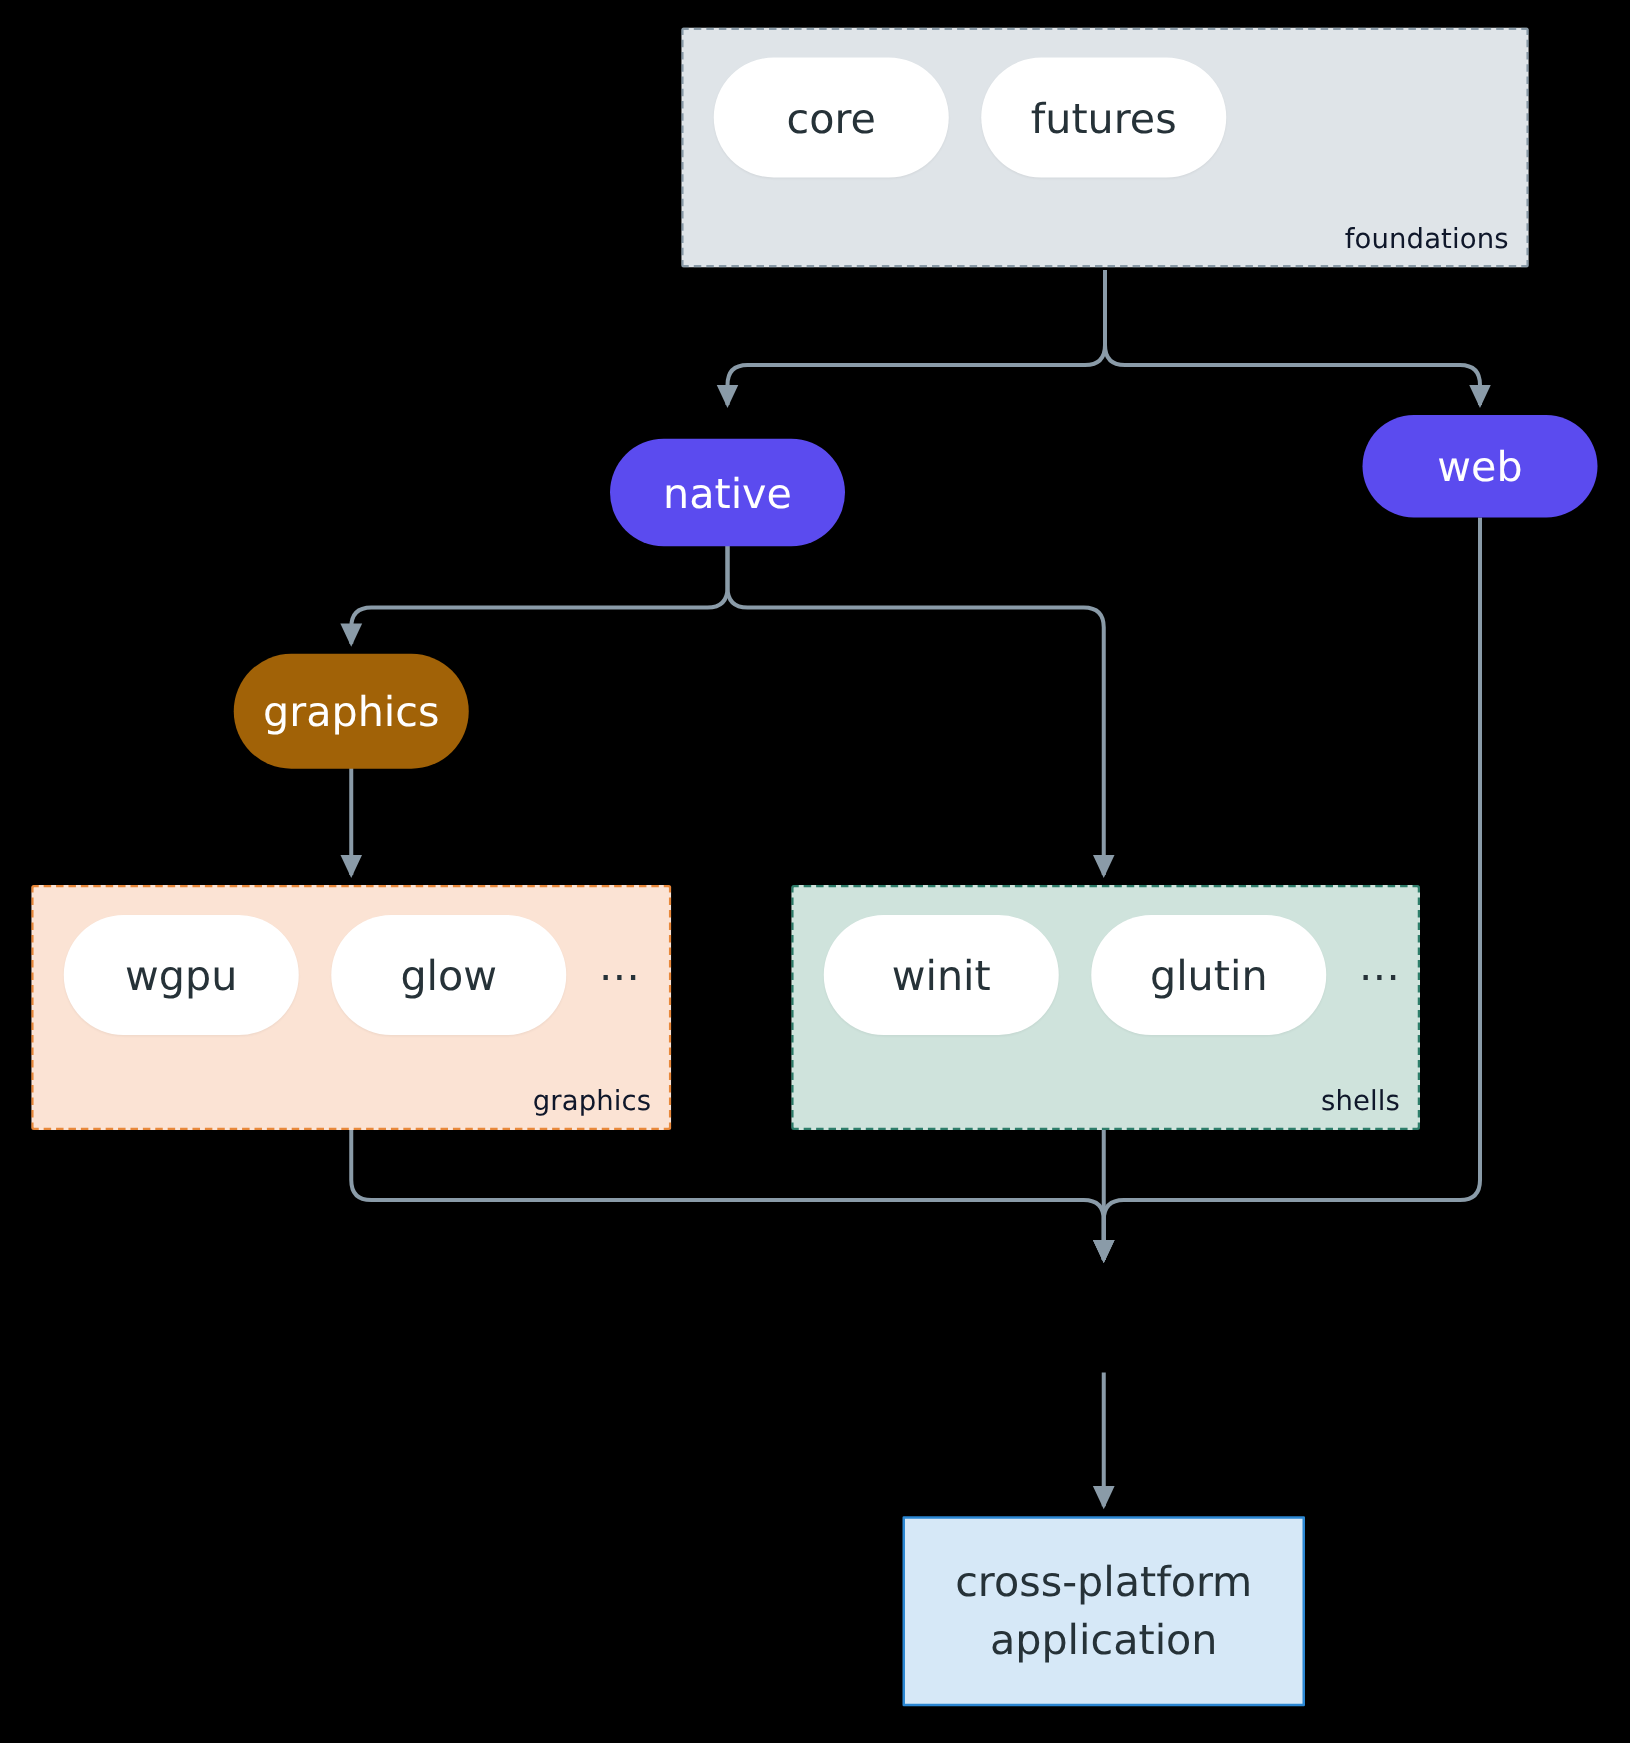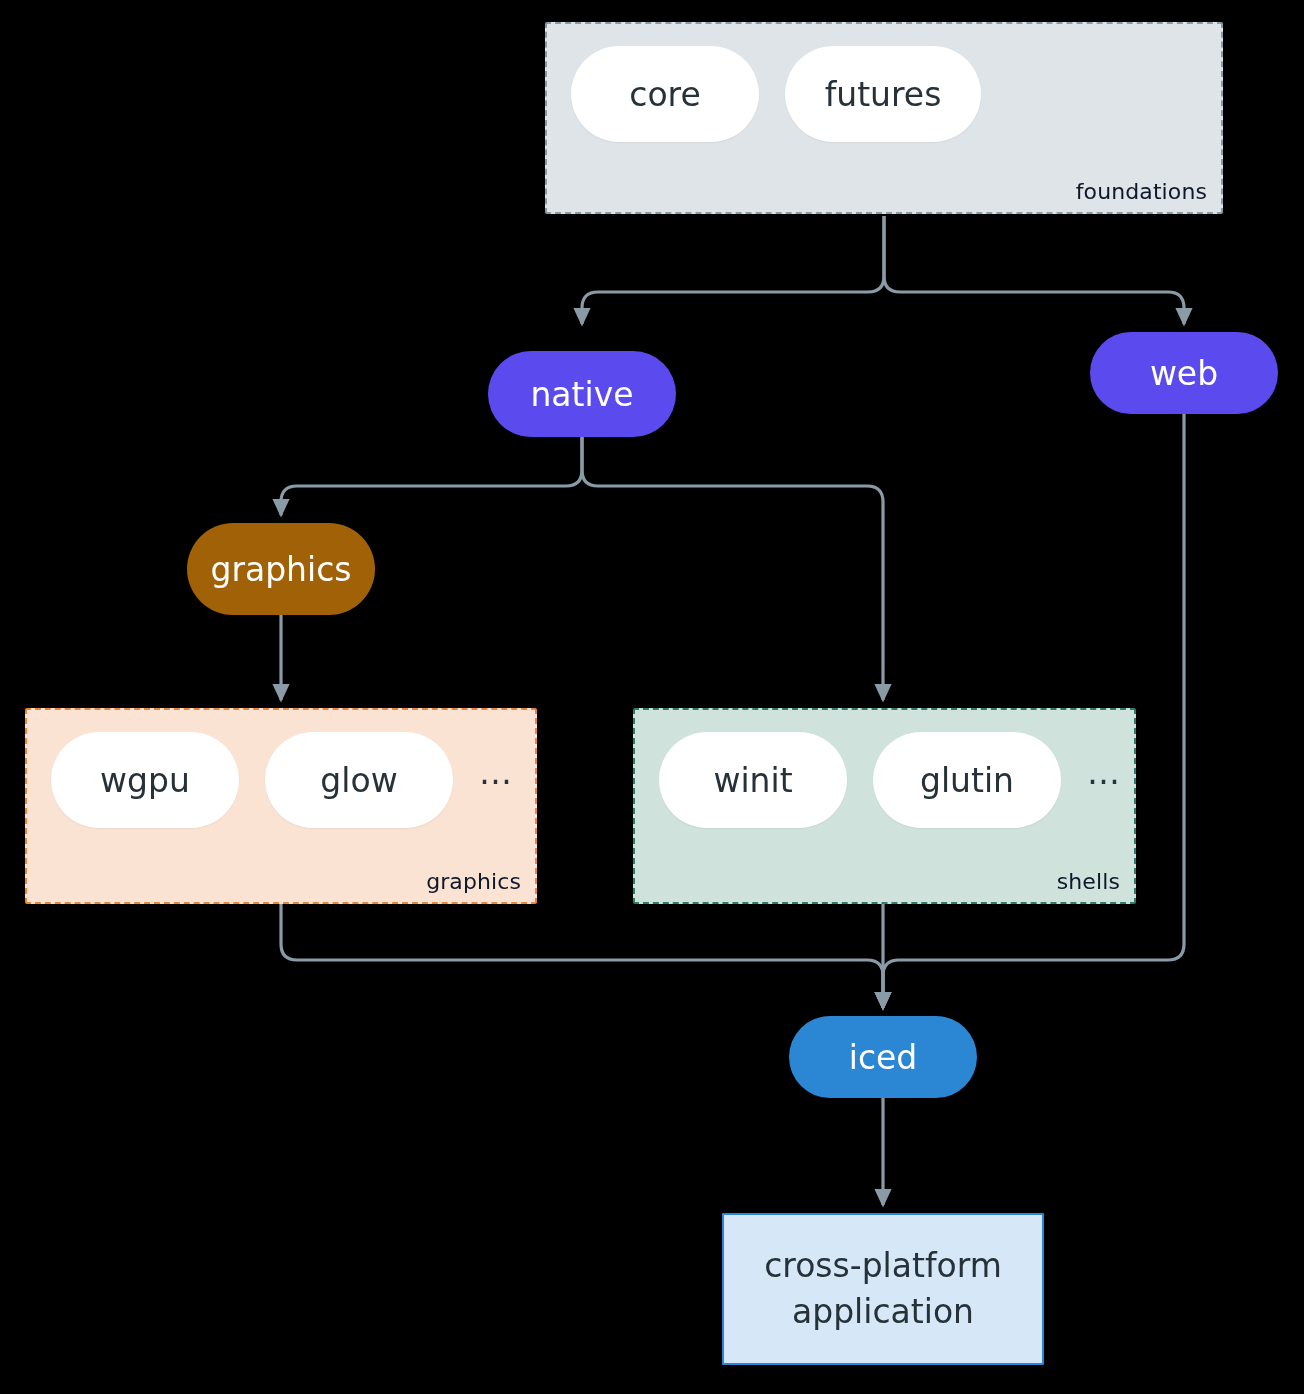--- a/index.html
+++ b/index.html
@@ -201,20 +201,19 @@
     </div>
     <div class="group-label">shells</div>
   </div>
 
   <div class="node-pill" id="node-native">native</div>
 
   <div class="node-pill" id="node-web">web</div>
 
   <div class="node-pill" id="node-graphics">graphics</div>
 
-  <div class="node-pill" id="node-iced">iced</div>
 
   <div id="node-application">
     <span>cross-platform</span>
     <span>application</span>
   </div>
 
 </div>
 
 </body></html>

